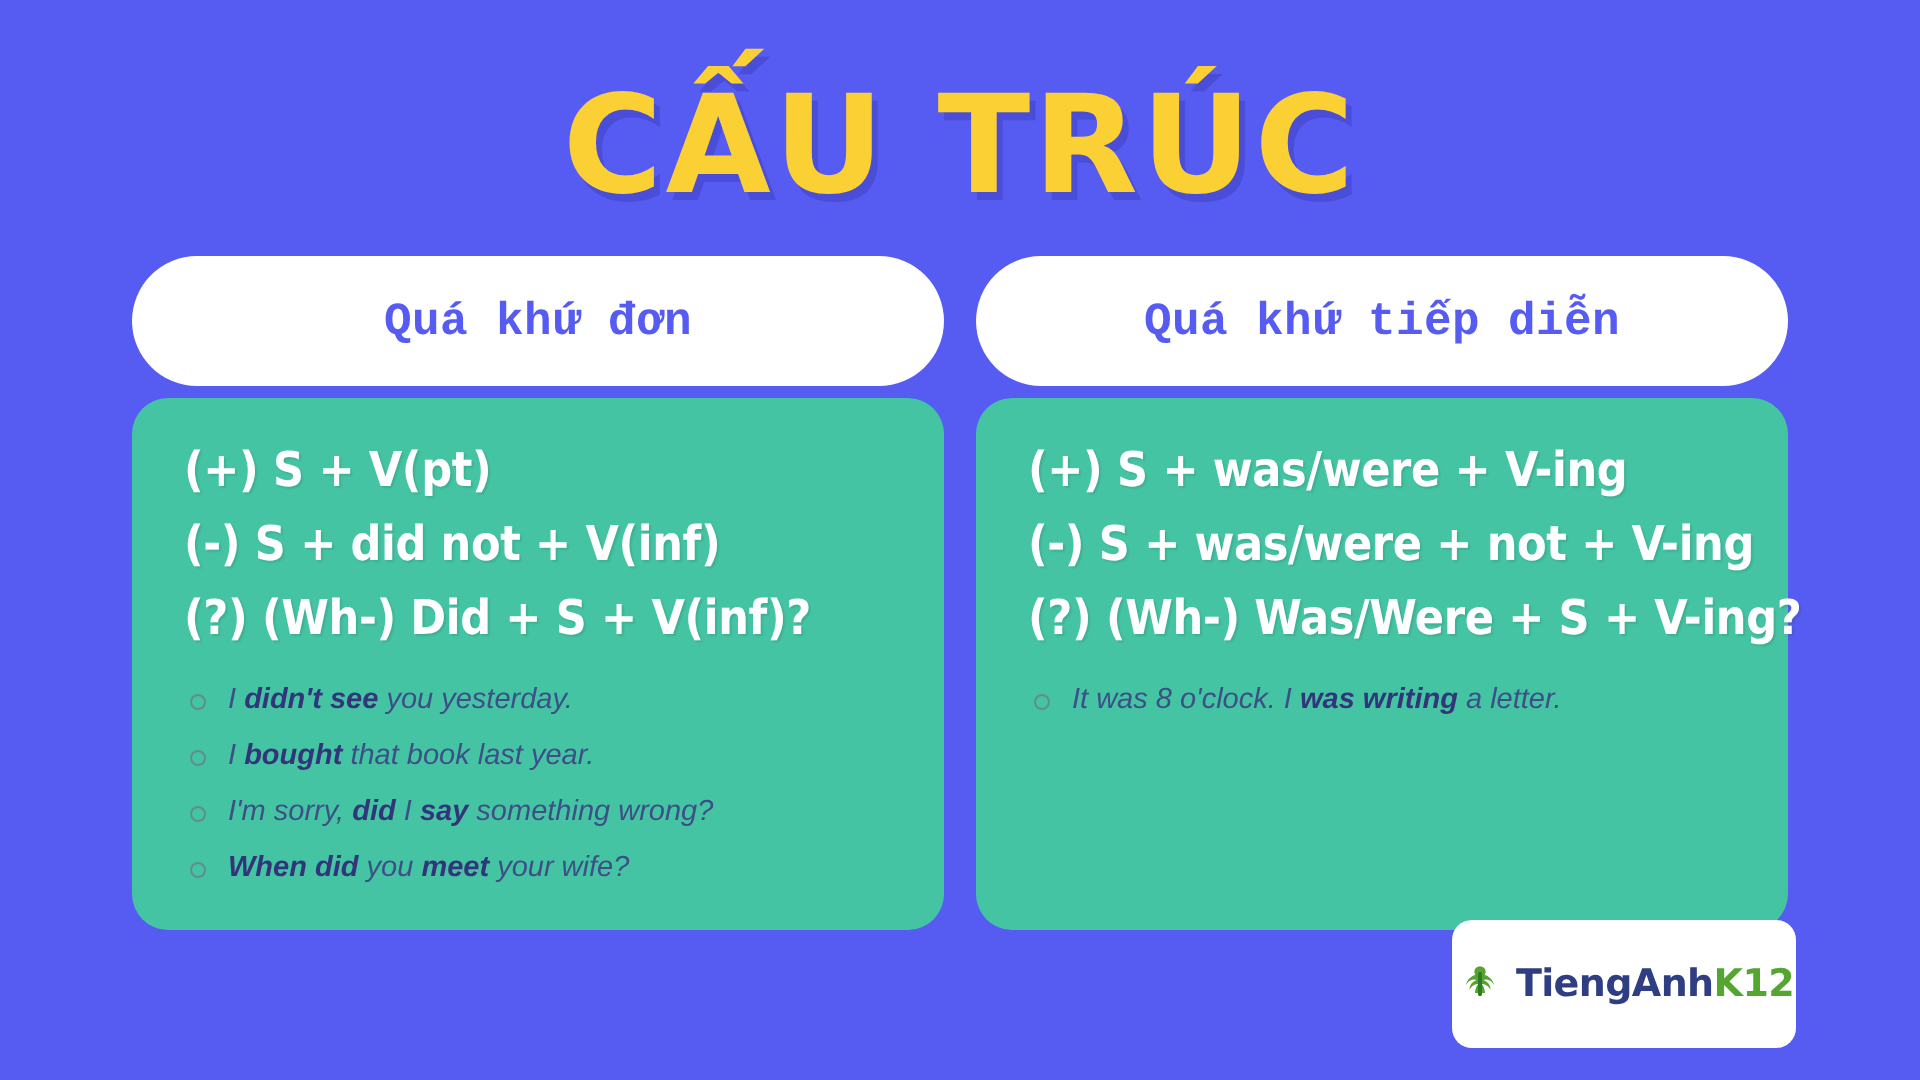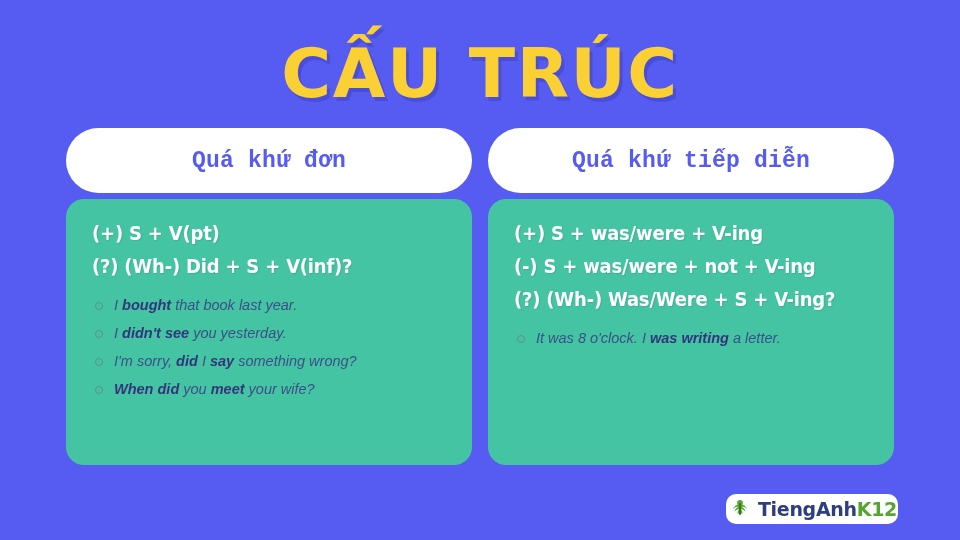--- a/index.html
+++ b/index.html
@@ -62,21 +62,21 @@
     margin-top:6px;
     background:#45c4a4;
     border-radius:18px;
     padding:18px 22px 16px 26px;
     flex:1;
     min-height:266px;
   }
   .formulas{ list-style:none; }
   .formula{
     font-family:"DejaVu Sans Condensed","DejaVu Sans", sans-serif;
-    font-size:20px;
+    font-size:24px;
     font-weight:bold;
     color:#ffffff;
     line-height:1.00;
     padding:6px 0 7px 0;
     letter-spacing:-0.2px;
     text-shadow:1px 1px 1px rgba(30,90,75,0.18);
     white-space:nowrap;
   }
 
   .examples{
@@ -101,21 +101,21 @@
     width:6px; height:6px;
     border:1.4px solid #5f8f8c;
     border-radius:50%;
   }
   .example b{ color:#33357a; font-weight:bold; }
 
   
   .logo{
     position:absolute;
     right:62px; bottom:16px;
-    width:172px; height:30px;
+    width:172px; height:64px;
     background:#ffffff;
     border-radius:10px;
     display:flex;
     align-items:center;
     justify-content:center;
     gap:5px;
   }
   .logo-mark{ width:26px; height:26px; display:block; }
   .logo-text{
     font-family:"DejaVu Sans", sans-serif;
@@ -135,25 +135,26 @@
 
 <div class="columns">
 
   <section class="column">
     <div class="pill">
       <span class="pill-label">Quá khứ đơn</span>
     </div>
     <div class="card">
       <ul class="formulas">
         <li class="formula">(+) S + V(pt)</li>
+        <li class="formula">(-) S + did not + V(inf)</li>
         <li class="formula">(?) (Wh-) Did + S + V(inf)?</li>
       </ul>
       <ul class="examples">
+          <li class="example"><span>I </span><b>didn't see</b><span> you yesterday.</span></li>
           <li class="example"><span>I </span><b>bought</b><span> that book last year.</span></li>
-          <li class="example"><span>I </span><b>didn't see</b><span> you yesterday.</span></li>
           <li class="example"><span>I'm sorry, </span><b>did</b><span> I </span><b>say</b><span> something wrong?</span></li>
           <li class="example"><b>When did</b><span> you </span><b>meet</b><span> your wife?</span></li>
         </ul>
     </div>
   </section>
 
   <section class="column">
     <div class="pill">
       <span class="pill-label">Quá khứ tiếp diễn</span>
     </div>

